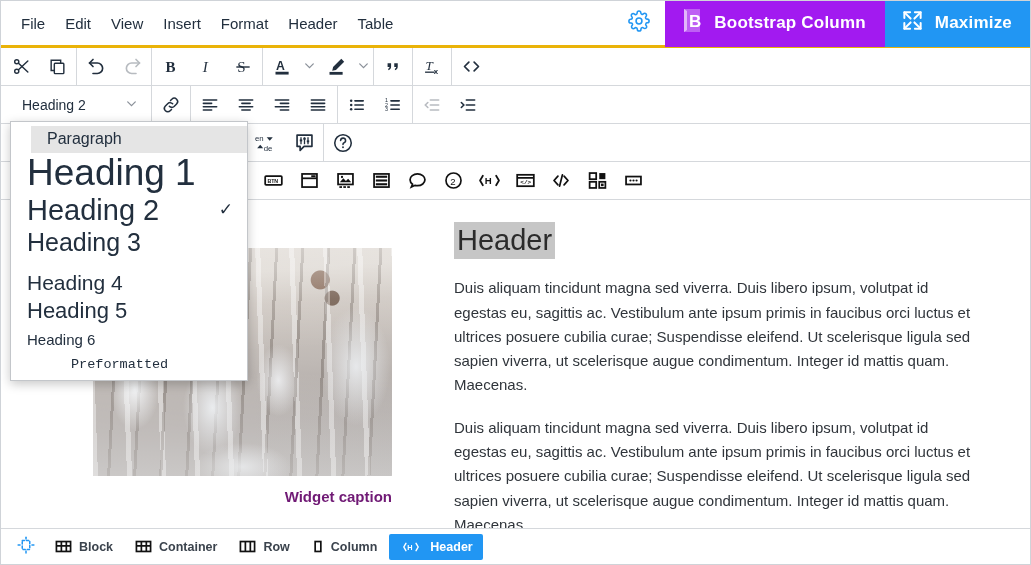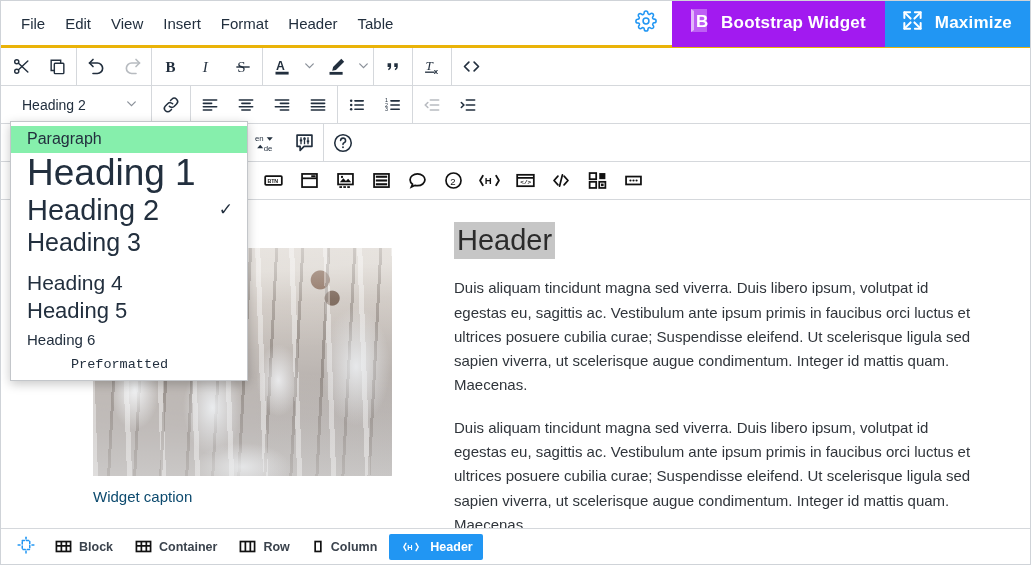--- a/index.html
+++ b/index.html
@@ -138,24 +138,25 @@
     position: absolute; inset: 0;
     background:
       radial-gradient(ellipse 34px 56px at 14% 62%, rgba(246,248,250,.92) 0%, rgba(246,248,250,0) 72%),
       radial-gradient(ellipse 40px 64px at 40% 70%, rgba(240,243,246,.88) 0%, rgba(240,243,246,0) 74%),
       radial-gradient(ellipse 30px 50px at 62% 58%, rgba(244,246,249,.8) 0%, rgba(244,246,249,0) 72%),
       radial-gradient(ellipse 46px 80px at 88% 52%, rgba(238,241,244,.85) 0%, rgba(238,241,244,0) 74%),
       radial-gradient(ellipse 60px 30px at 50% 96%, rgba(236,238,240,.8) 0%, rgba(236,238,240,0) 80%),
       linear-gradient(180deg, rgba(255,255,255,0) 55%, rgba(252,252,252,.45) 100%);
   }
   .caption {
-    text-align: left;
-    color: #0c4a6e;
+    text-align: right;
+    color: #701a75;
     font-size: 15px;
     padding-top: 12px;
+    font-weight: bold;
   }
   .textcol { flex: 1 1 auto; min-width: 0; }
   .doc-h2 {
     font-size: 29px;
     font-weight: normal;
     color: #2b2b2b;
     margin: 0 0 17px 0;
     line-height: 1.18;
     display: inline-block;
     background: #c6c6c6;
@@ -202,21 +203,21 @@
     z-index: 50;
     box-sizing: border-box;
   }
   .dd-item {
     display: flex; align-items: center; justify-content: space-between;
     padding: 1px 14px 1px 16px;
     color: #222f3e;
     cursor: pointer;
     white-space: nowrap;
   }
-  .dd-item.hl { background: #86efac; }
+  .dd-item.hl { background: #e5e5e5; margin-left: 20px; }
   .dd-item .chk { color: #222f3e; font-size: 17px; padding-left: 8px; }
   .dd-p  { font-size: 16px; padding-top: 4px; padding-bottom: 5px; }
   .dd-h1 { font-size: 37px; line-height: 1.05; }
   .dd-h2 { font-size: 29px; line-height: 1.08; }
   .dd-h3 { font-size: 25px; line-height: 1.12; }
   .dd-h4 { font-size: 21px; line-height: 1.2; margin-top: 12px; }
   .dd-h5 { font-size: 22px; line-height: 1.28; }
   .dd-h6 { font-size: 15px; line-height: 1.4; padding-top:2px; padding-bottom:2px;}
   .dd-pre { font-family: "Liberation Mono", monospace; font-size: 13.5px; padding-top: 5px; padding-bottom: 3px; margin-left: 44px;}
   .dd-label { overflow: hidden; }
@@ -248,21 +249,21 @@
       </div>
 
       <div class="brand-btn" id="brand-btn" style="background: rgb(162, 26, 240);">
         <span>
           <svg width="22" height="25" viewBox="0 0 22 25">
             <path d="M3 1 L19 1 L19 24 L3 24 Z" fill="rgba(255,255,255,0.30)"></path>
             <path d="M3 1 L6 3 L6 22 L3 24 Z" fill="rgba(255,255,255,0.55)"></path>
             <text x="8" y="19" font-family="Liberation Sans, sans-serif" font-size="17" font-weight="bold" fill="#ffffff">B</text>
           </svg>
         </span>
-        <span>Bootstrap Widget</span>
+        <span>Bootstrap Column</span>
       </div>
 
       <div class="max-btn" id="max-btn" style="background: rgb(33, 150, 243);">
         <span>
           <svg width="23" height="23" viewBox="0 0 24 24" fill="none" stroke="#ffffff" stroke-width="2.1" stroke-linecap="round" stroke-linejoin="round">
             <path d="M9.5 3.5H3.5V9.5"></path>
               <path d="M3.5 3.5L10 10"></path>
             <path d="M14.5 3.5H20.5V9.5"></path>
               <path d="M20.5 3.5L14 10"></path>
             <path d="M9.5 20.5H3.5V14.5"></path>

